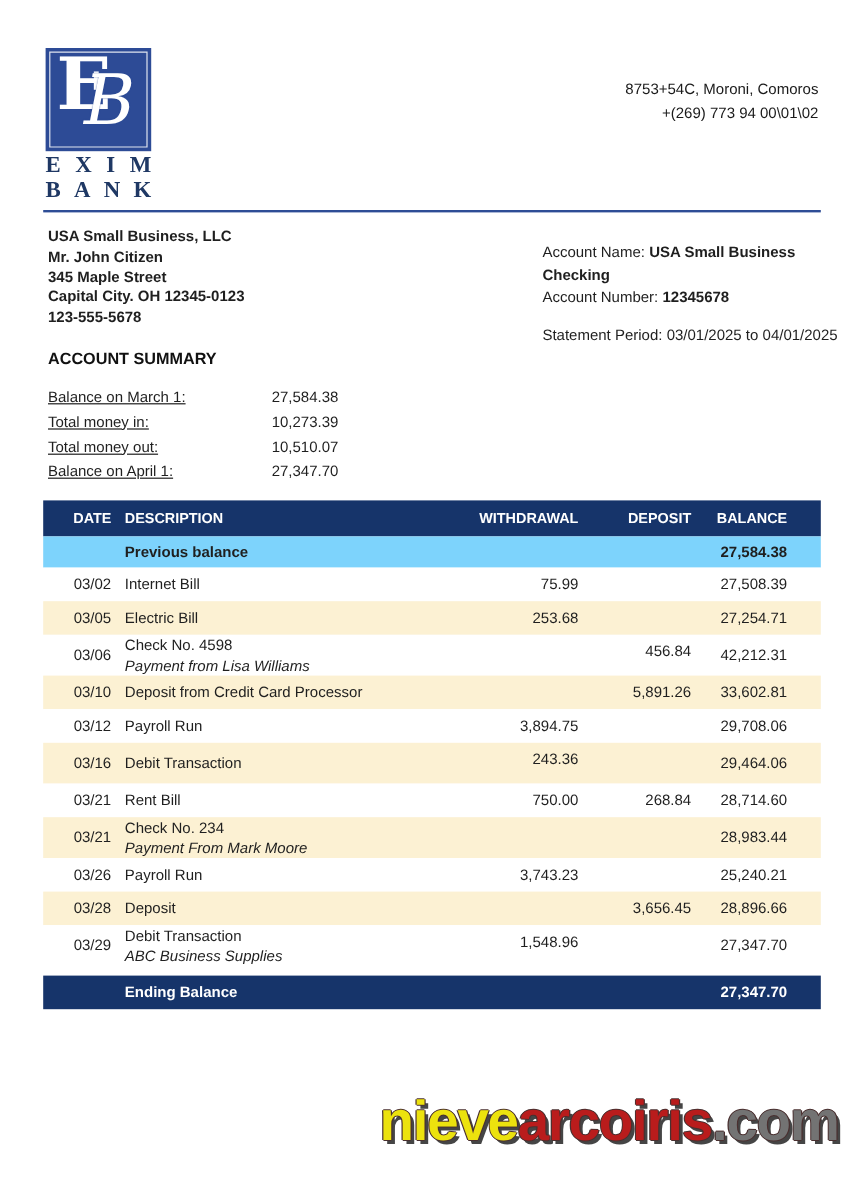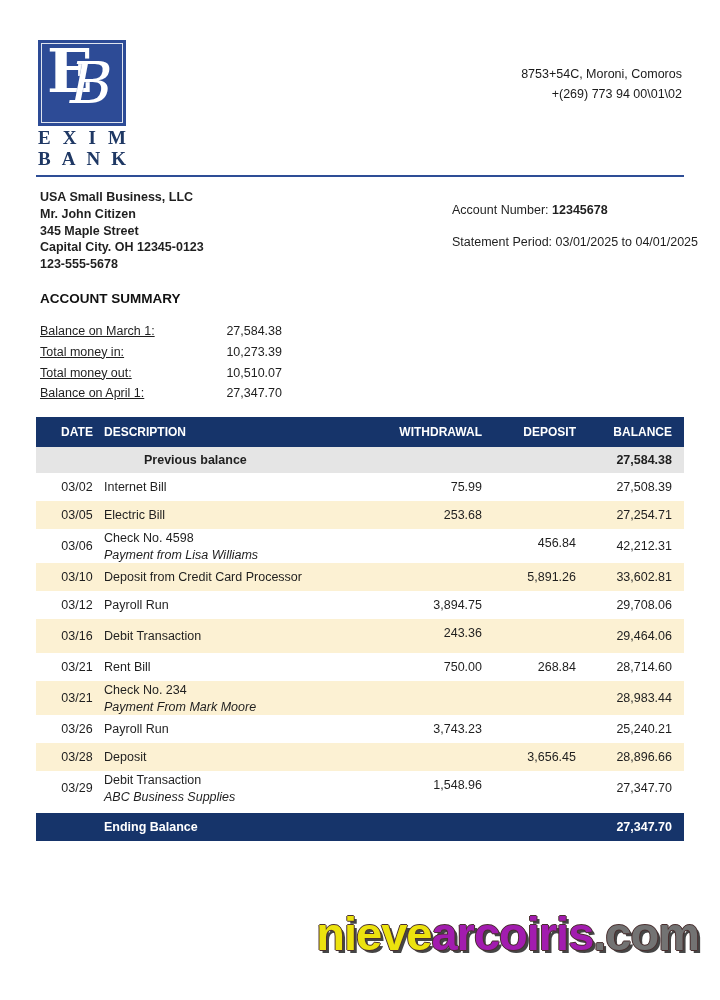--- a/index.html
+++ b/index.html
@@ -62,45 +62,45 @@
   
   .txn-table { position:absolute; left:36px; top:417px; width:648px; font-size:12.5px; }
   .t-head {
     display:flex; align-items:center; height:30px;
     background:#16346a; color:#ffffff; font-weight:bold; font-size:12px;
   }
   .c-date { width:66px; text-align:center;padding-left:16px; }
   .c-desc { flex:1; padding-left:2px; }
   .c-wd  { width:105px; text-align:right; padding-right:14px; }
   .c-dep { width:88px;  text-align:right; padding-right:8px; }
-  .c-bal { width:100px; text-align:right; padding-right:12px; }
+  .c-bal { width:100px; text-align:right; padding-right:28px; }
 
   .t-row { display:flex; align-items:center; min-height:28px; background:#ffffff; }
   .t-row.shade { background:#fcf1d3; }
   .t-row.double { height:34px; }
   .t-row .c-wd, .t-row .c-dep { align-self:flex-start; padding-top:7px; }
-  .t-row.prev { background:#e5e5e5; min-height:26px; font-weight:bold;gap:40px; }
+  .t-row.prev { background:#7dd3fc; min-height:26px; font-weight:bold; }
   .t-row.prev .c-desc { font-size:12.5px; }
   .desc-detail { font-style:italic; margin-top:3px; }
 
   .t-foot {
     display:flex; align-items:center; height:28px; margin-top:8px;
     background:#16346a; color:#ffffff; font-weight:bold;
   }
 
   
   .watermark {
     position:absolute; right:21px; top:906px;
     font-size:47px; font-weight:900; letter-spacing:-1px; white-space:nowrap;
     font-family:"Liberation Sans", sans-serif;
     text-shadow: 1px 0 0 #4a3030, -1px 0 0 #4a3030, 0 1px 0 #4a3030,
                  0 -1px 0 #4a3030, 3px 3px 0 #454545;
   }
   .wm-1 { color:#ece20e; }
-  .wm-2 { color:#a21caf; }
+  .wm-2 { color:#b91c1c; }
   .wm-3 { color:#737373; }
 </style>
 </head>
 <body>
 
 <div class="page">
 
   <div class="logo-block">
     <div class="logo-square">
       <span class="mono-e">E</span>
@@ -129,20 +129,21 @@
 
   <div class="customer" id="customer-lines">
       <div>USA Small Business, LLC</div>
       <div>Mr. John Citizen</div>
       <div>345 Maple Street</div>
       <div>Capital City. OH 12345-0123</div>
       <div>123-555-5678</div>
     </div>
 
   <div class="account-info">
+    <div><span>Account Name: </span><b>USA Small Business Checking</b></div>
     <div><span>Account Number: </span><b>12345678</b></div>
     <div class="period">Statement Period: 03/01/2025 to 04/01/2025</div>
   </div>
 
   <div class="summary">
     <h2 class="summary-title">ACCOUNT SUMMARY</h2>
     <div id="summary-rows">
         <div class="summary-row">
           <div class="summary-label">Balance on March 1:</div>
           <div class="summary-value">27,584.38</div>

